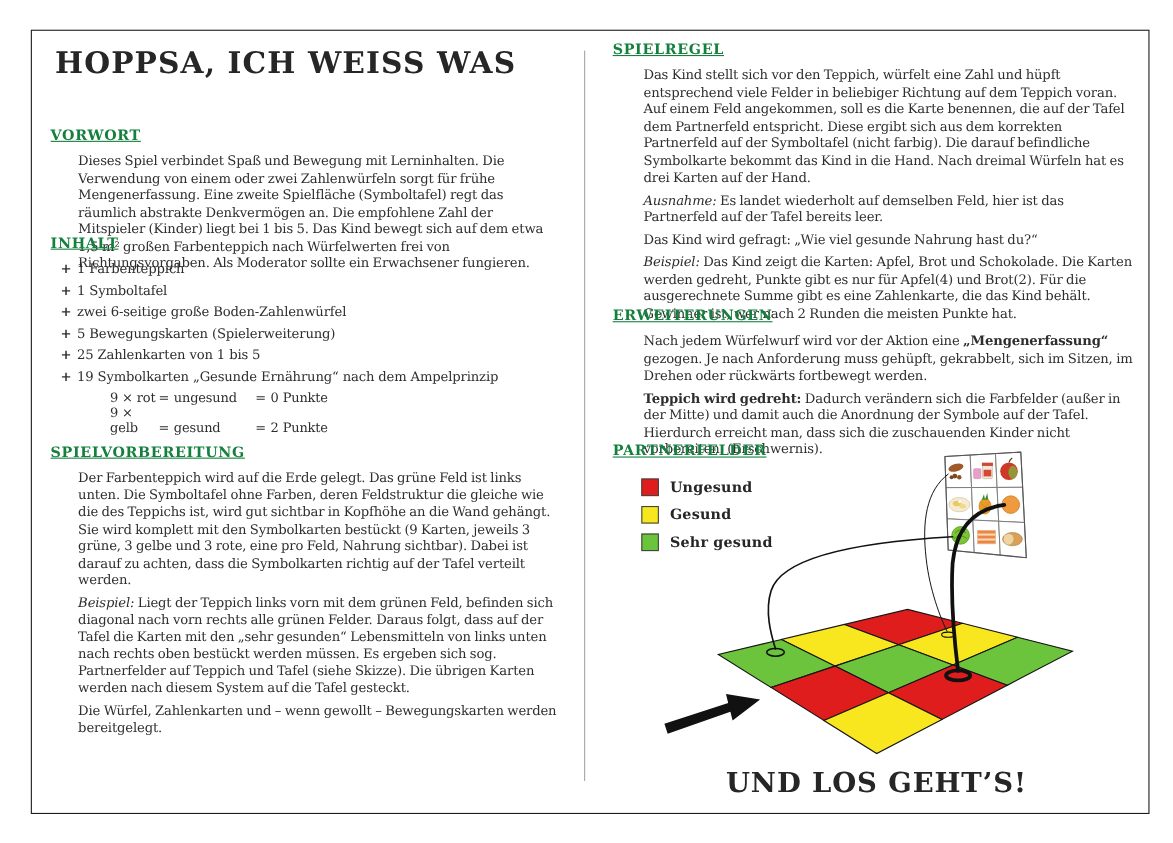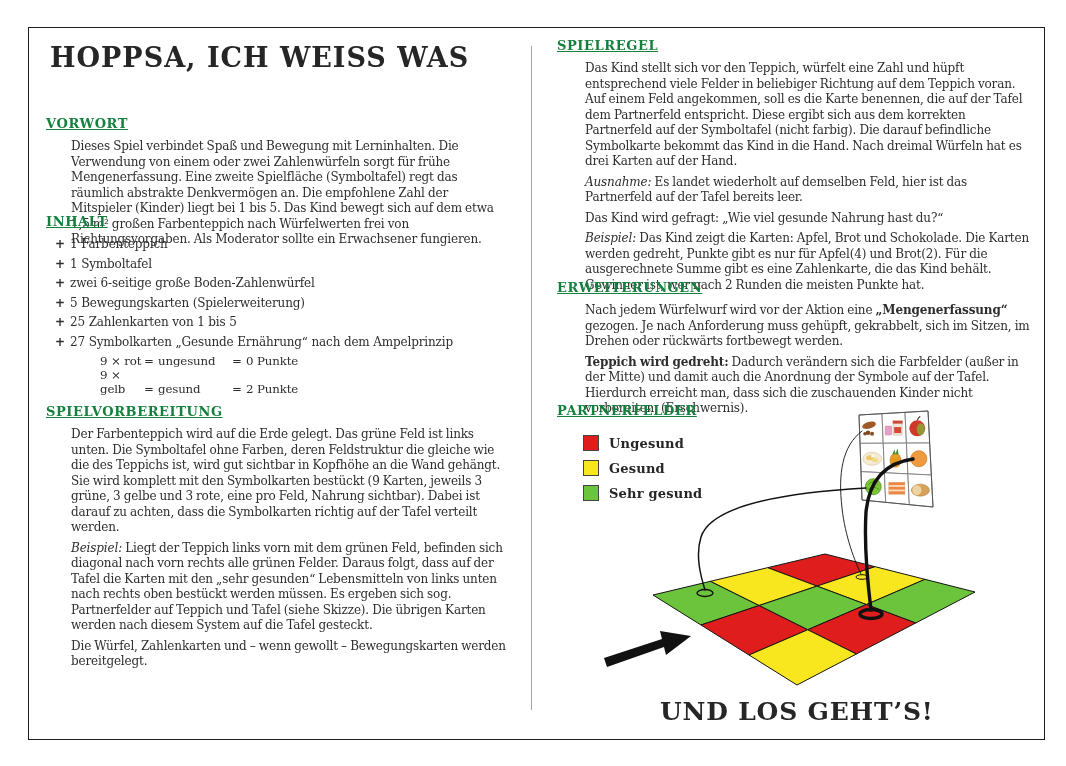--- a/index.html
+++ b/index.html
@@ -71,21 +71,21 @@
   <div class="item">
     <span class="plus">+</span>
     <span class="itxt">5 Bewegungskarten (Spielerweiterung)</span>
   </div>
   <div class="item">
     <span class="plus">+</span>
     <span class="itxt">25 Zahlenkarten von 1 bis 5</span>
   </div>
   <div class="item">
     <span class="plus">+</span>
-    <span class="itxt">27 Symbolkarten „Gesunde Ernährung“ nach dem Ampelprinzip</span>
+    <span class="itxt">19 Symbolkarten „Gesunde Ernährung“ nach dem Ampelprinzip</span>
   </div>
   <div class="ptable">
     <div class="prow">
       <span class="c1">9 × rot</span><span class="c2">=</span><span class="c3">ungesund</span><span class="c4">=</span><span>0 Punkte</span>
     </div>
     <div class="prow">
       <span class="c1">9 × gelb</span><span class="c2">=</span><span class="c3">gesund</span><span class="c4">=</span><span>2 Punkte</span>
     </div>
   </div>
 </div>

